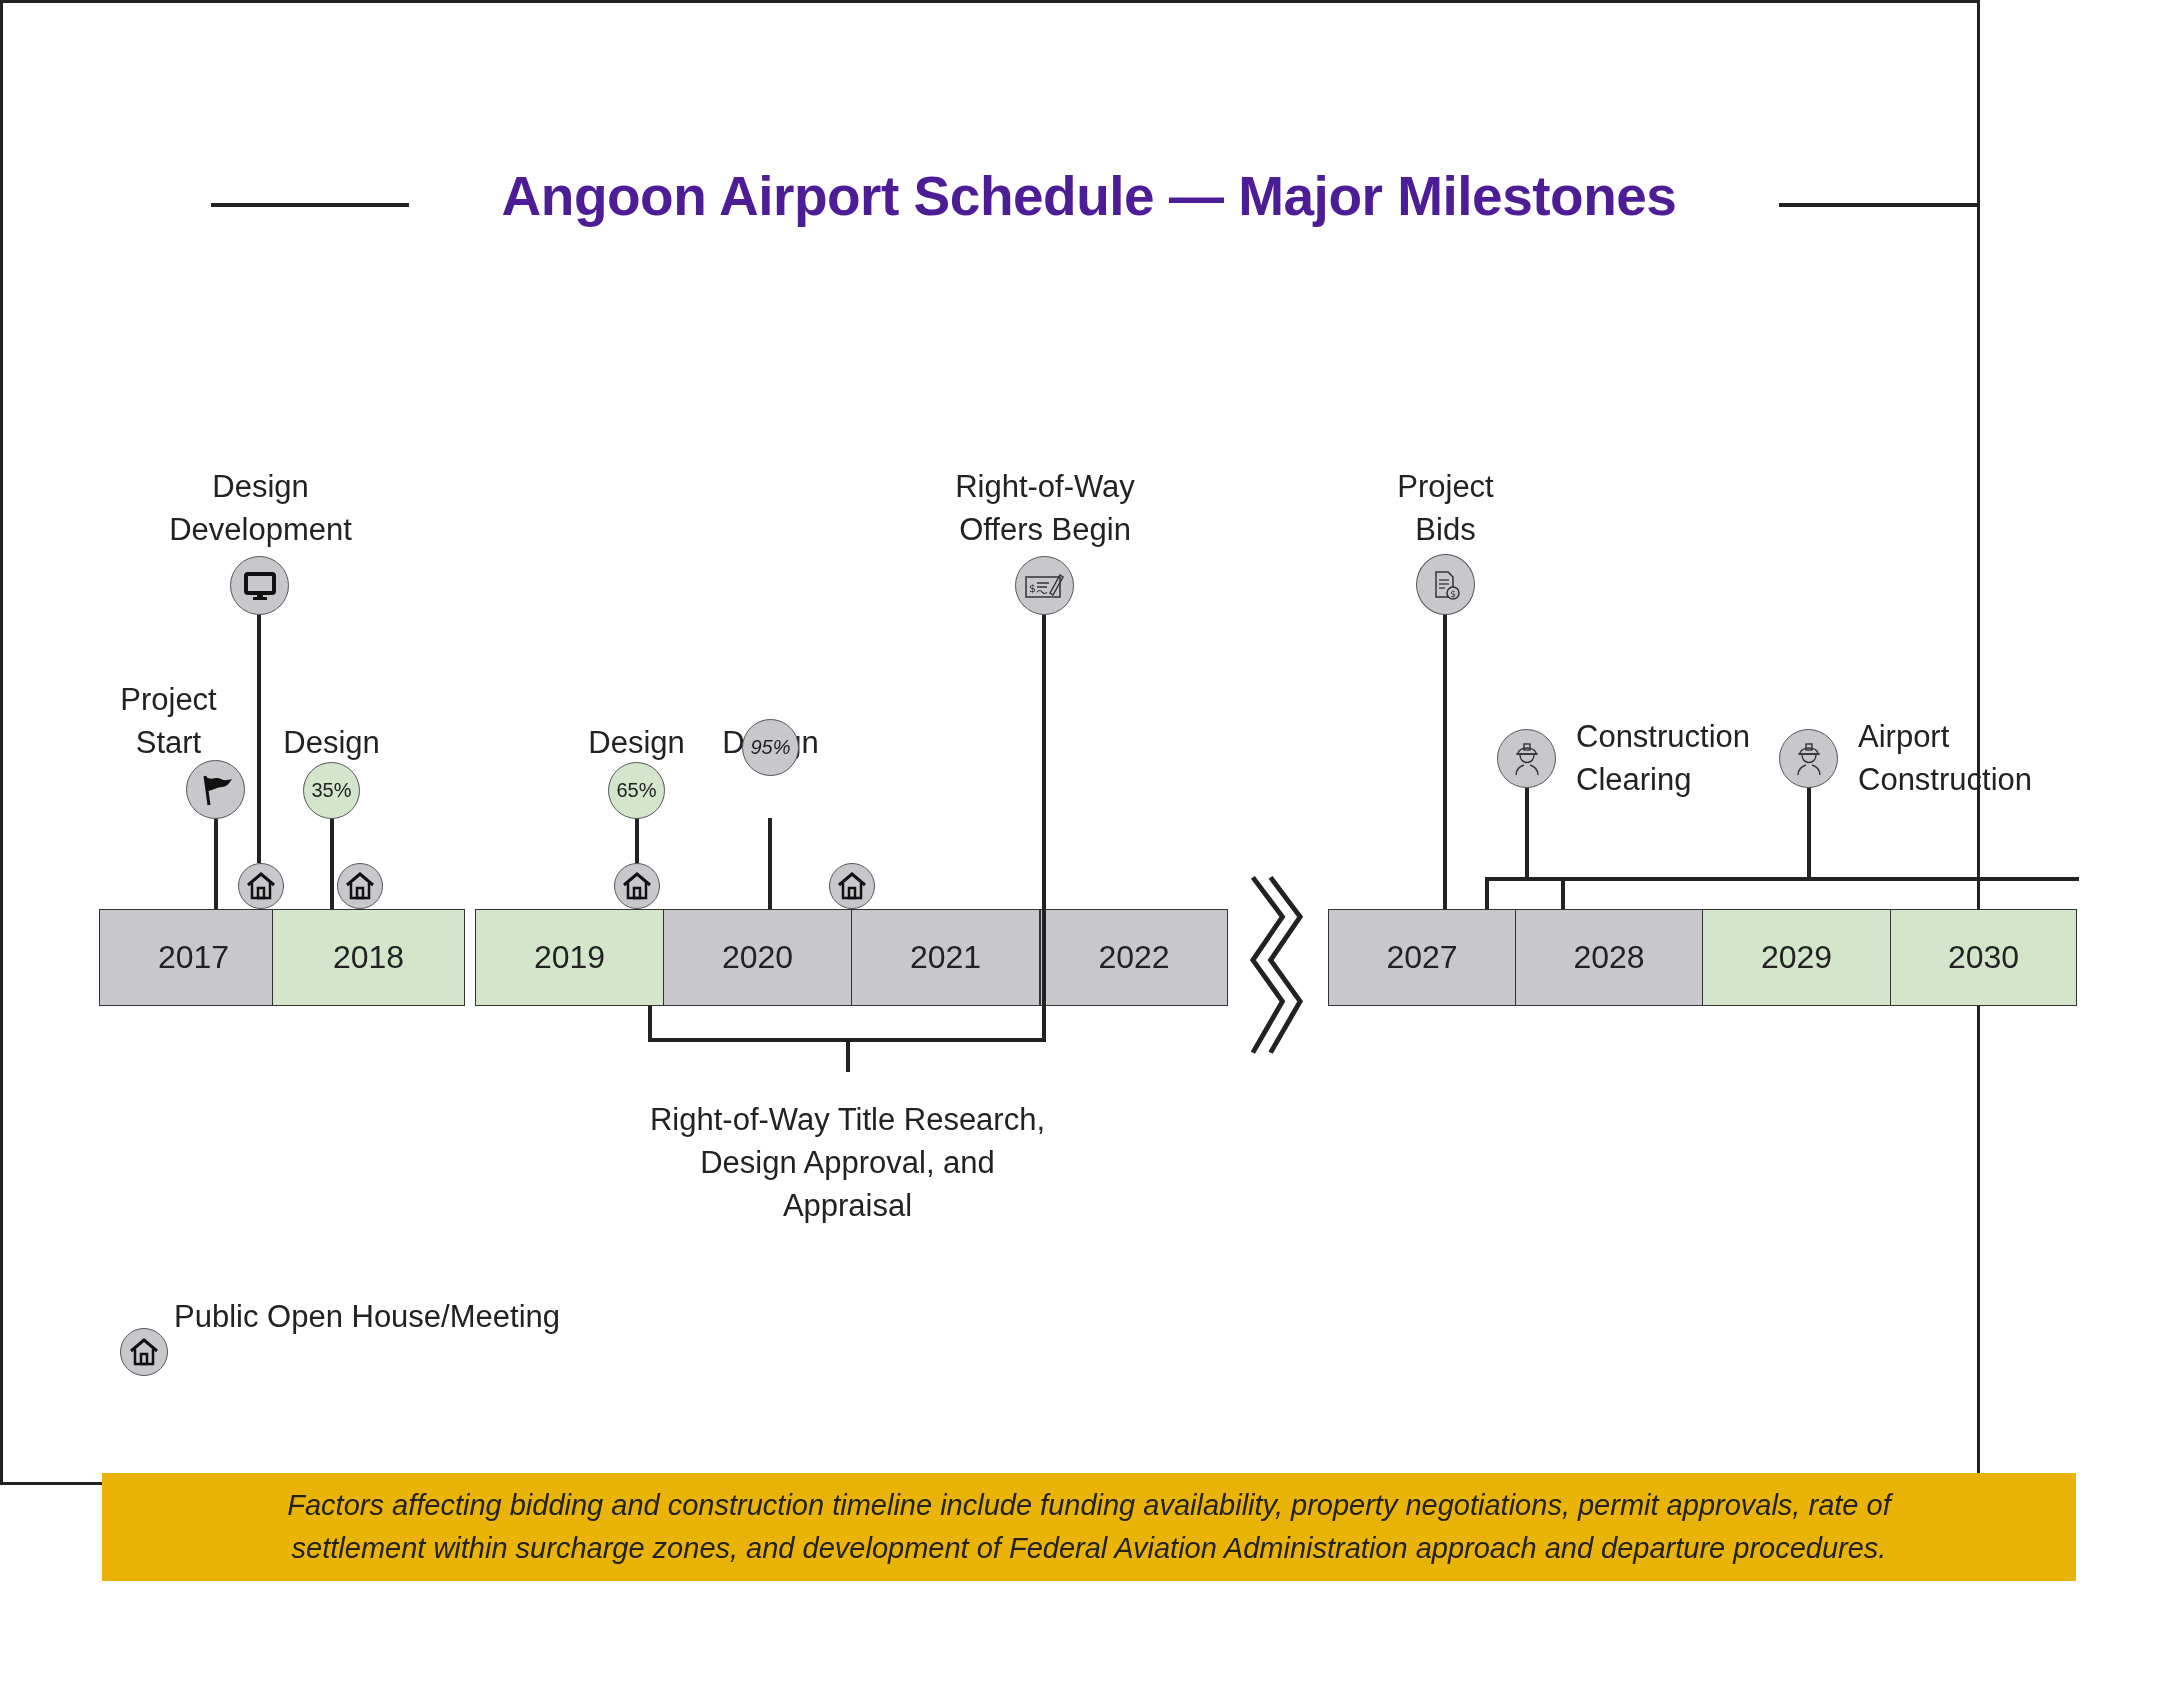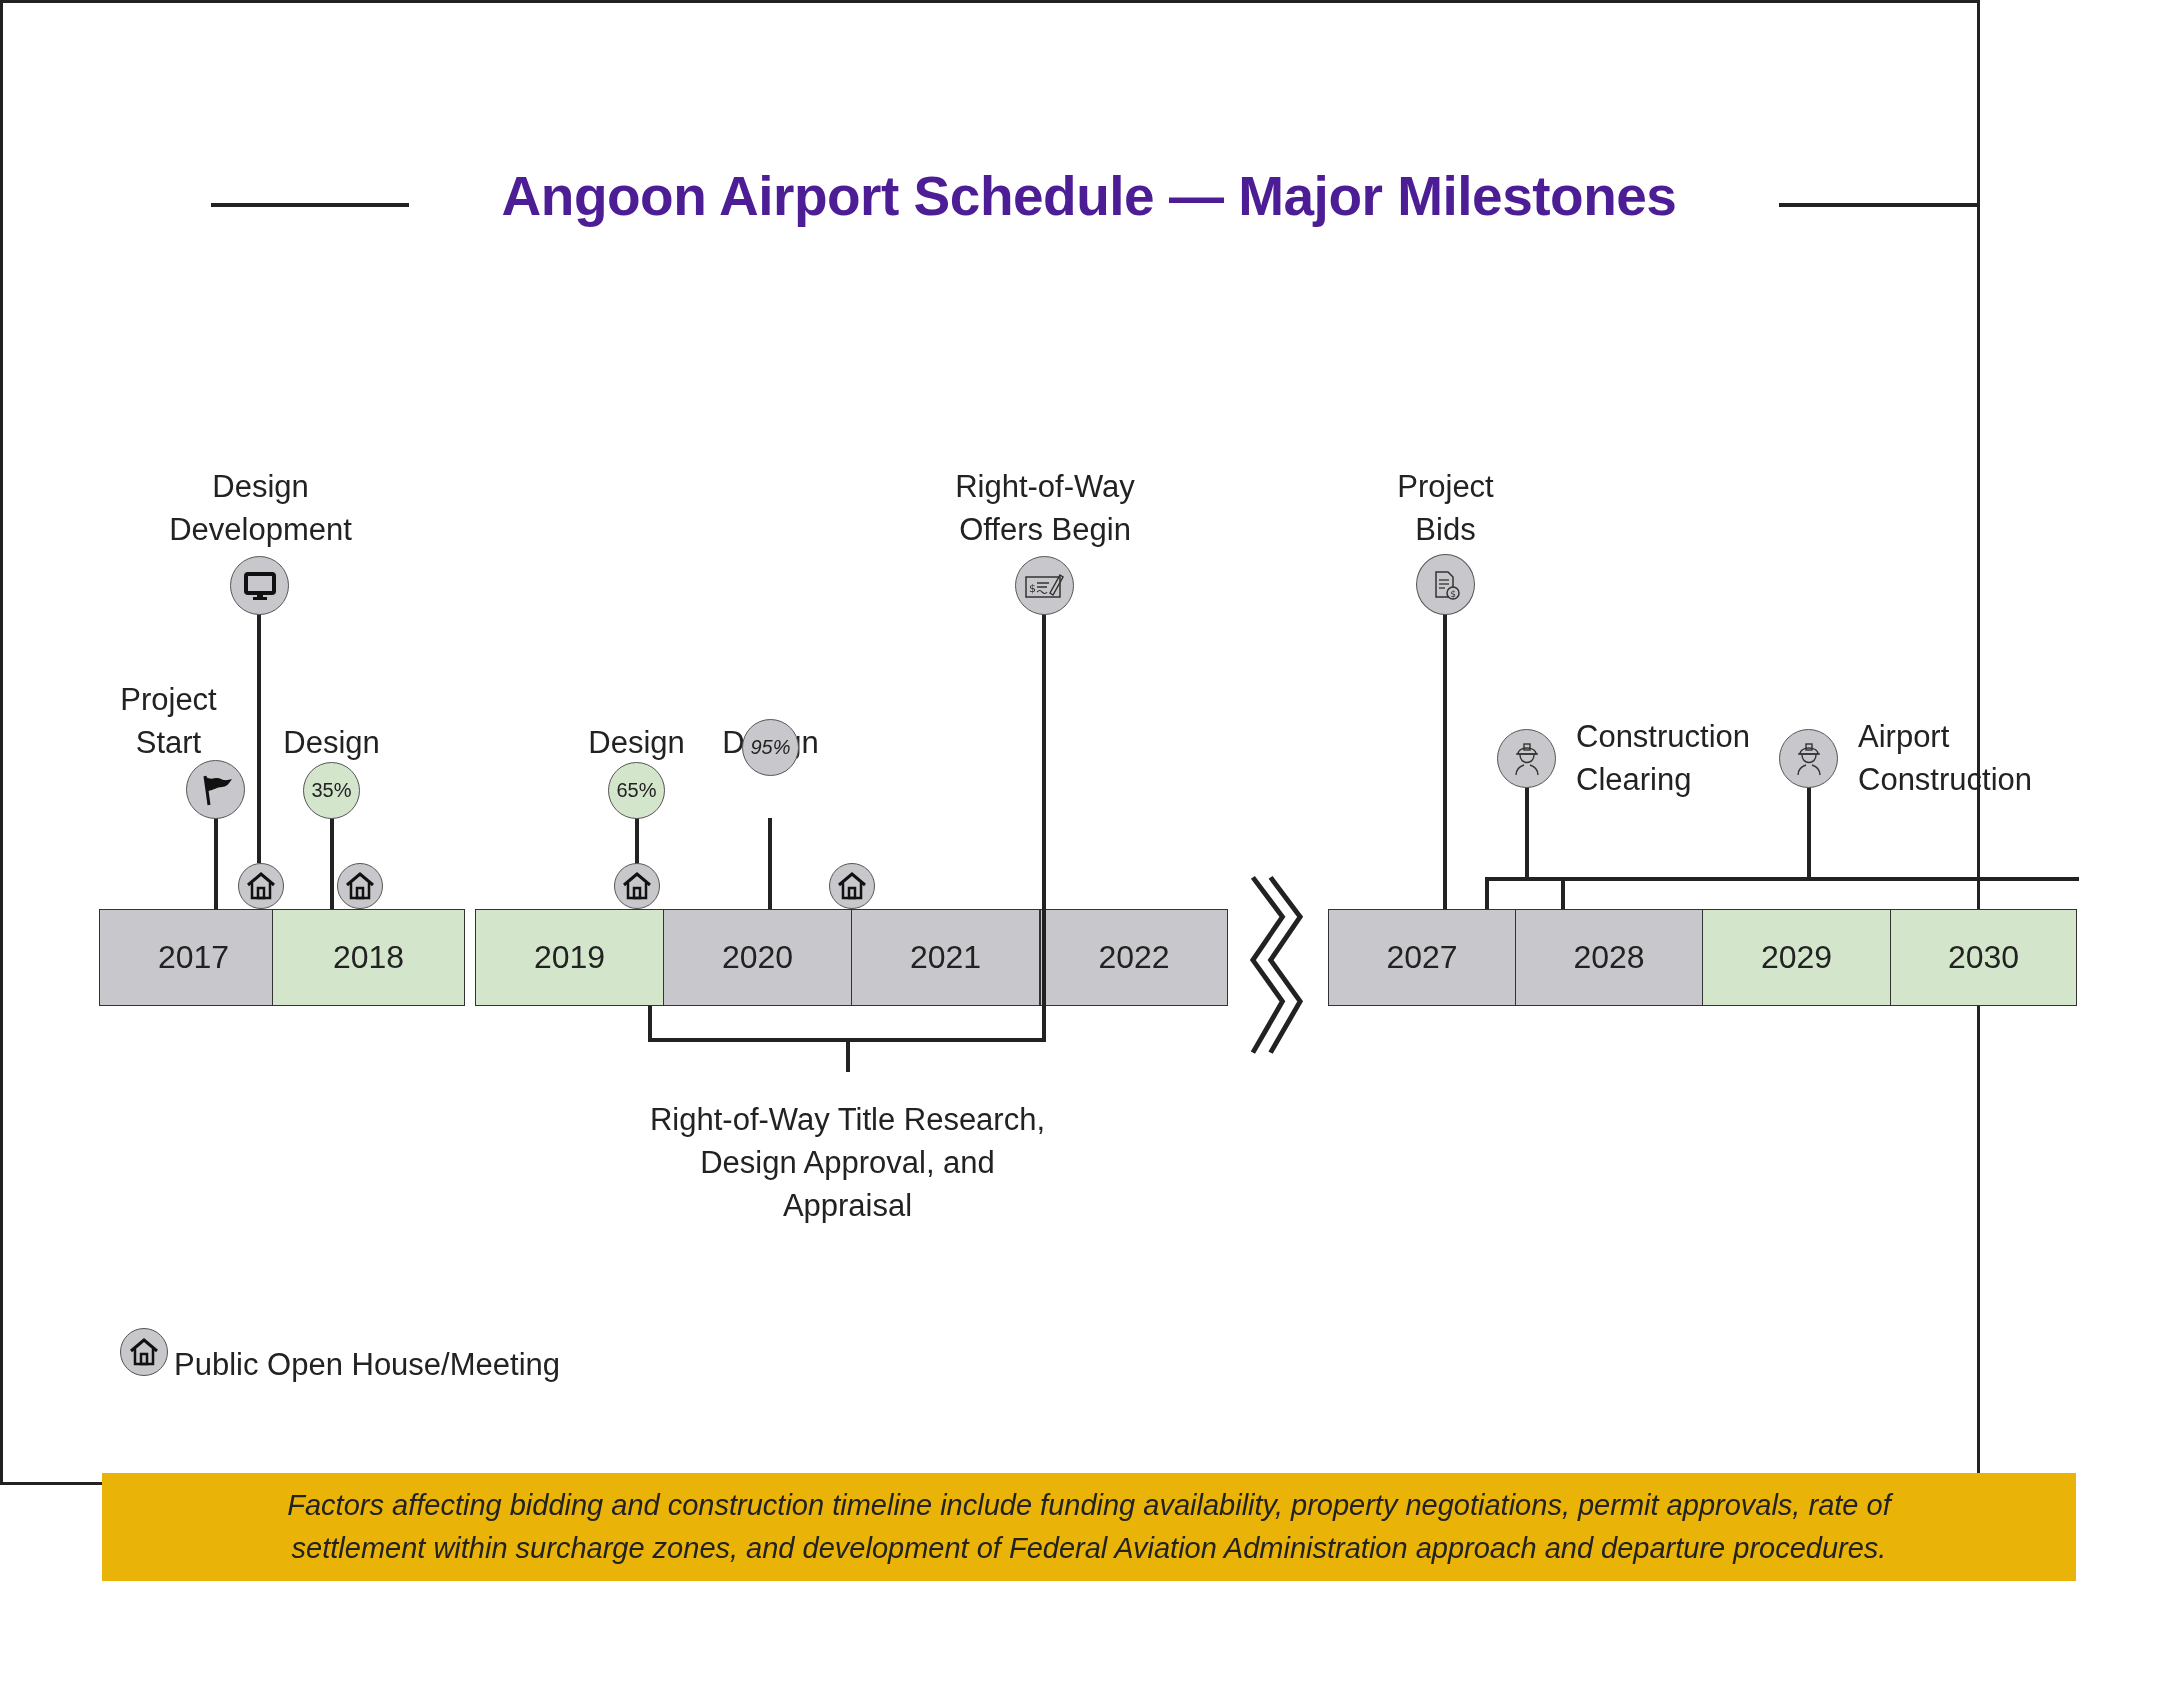--- a/index.html
+++ b/index.html
@@ -22,21 +22,21 @@
           display:flex; align-items:center; justify-content:center; }
   .circ.gray { background:#c8c8cc; }
   .circ.green { background:#d3e6cc; }
   .pct { font-size:20px; color:#222; }
   .lbl { position:absolute; font-size:31px; line-height:43px; color:#222; text-align:center; white-space:nowrap; }
   .lbl.left { text-align:left; }
   #footer { position:absolute; left:102px; top:1473px; width:1974px; height:108px;
             background:#eab308; display:flex; align-items:center; justify-content:center;
             text-align:center; font-style:italic; font-size:29px; line-height:43px; color:#222; }
   #footer span { display:block; max-width:1881px; }
-  #legend-label { position:absolute; left:174px; top:1347px; font-size:31px; color:#222; white-space:nowrap; }
+  #legend-label { position:absolute; left:174px; top:1299px; font-size:31px; color:#222; white-space:nowrap; }
   svg { display:block; }
 </style>
 </head>
 <body>
 
 <div id="frame"></div>
 
 <div class="rule" style="left:211px; top:203px; width:198px;"></div>
 <div id="title">Angoon Airport Schedule — Major Milestones</div>
 <div class="rule" style="left:1779px; top:203px; width:199px;"></div>

